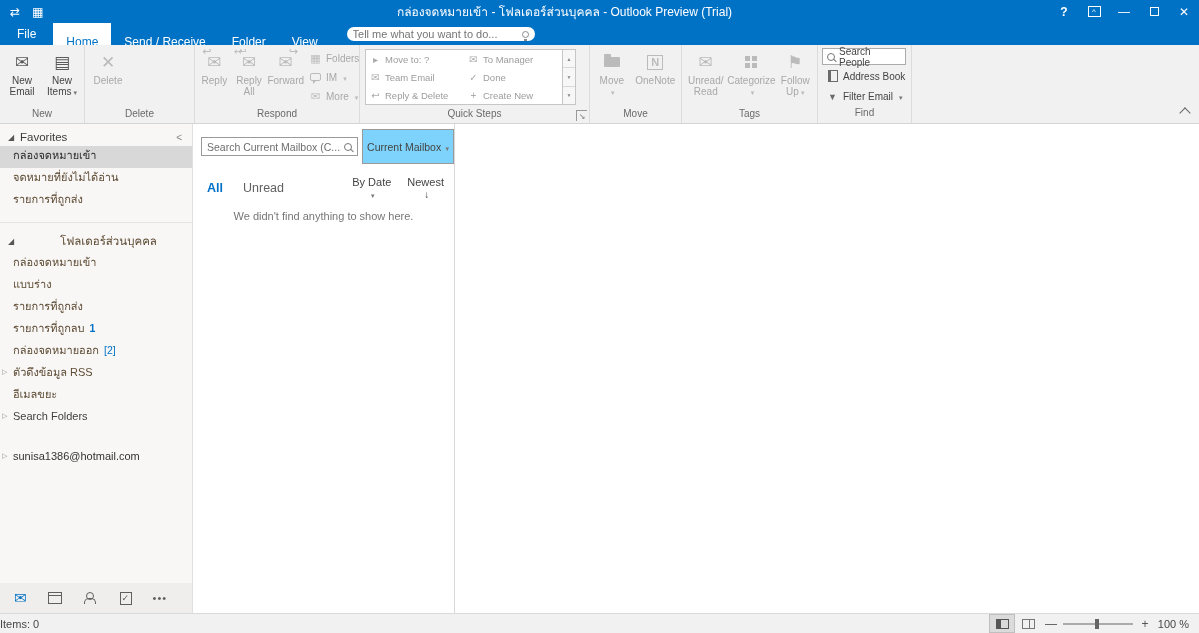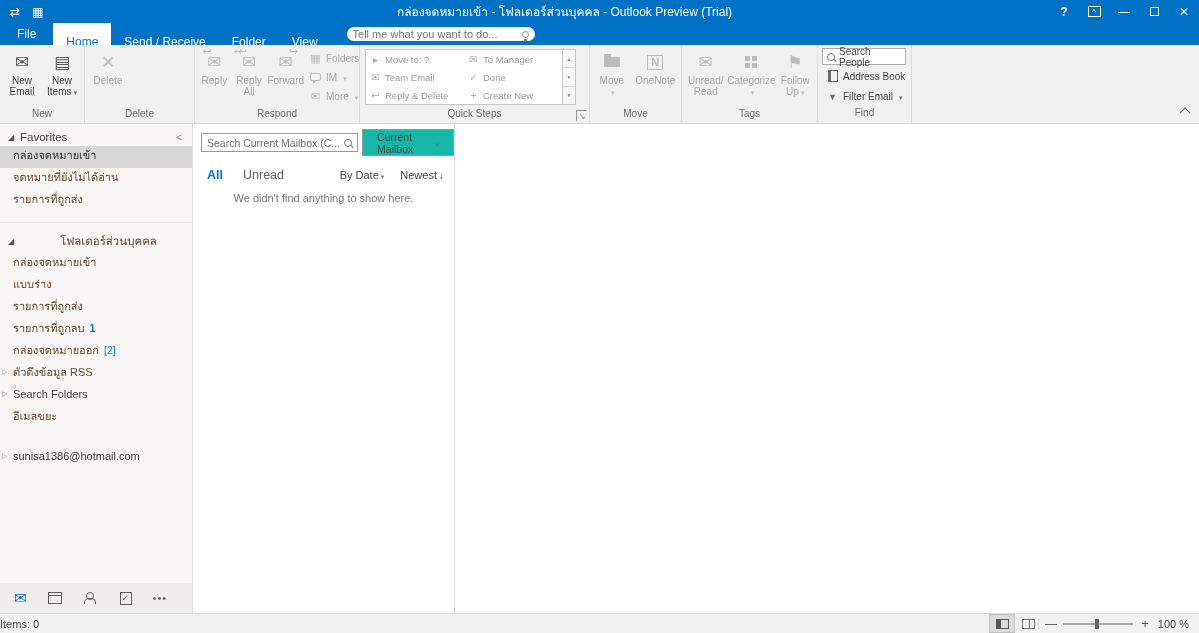--- a/index.html
+++ b/index.html
@@ -113,27 +113,27 @@
   .npeople::before { content:""; position:absolute; left:3px; top:0; width:6px; height:6px; border:1px solid #5F5F5F; border-radius:50%; }
   .npeople::after { content:""; position:absolute; left:1px; bottom:0; width:10px; height:5px; border:1px solid #5F5F5F; border-bottom:none; border-radius:5px 5px 0 0; }
   .ntask { width:12px; height:13px; border:1px solid #5F5F5F; position:relative; }
   .ntask::after { content:"✓"; position:absolute; font-size:9px; color:#5F5F5F; left:1px; top:0; }
   .ndots::before { content:"•••"; letter-spacing:1px; color:#5F5F5F; font-size:11px; }
 
   .listpane { width:262px; background:#fff; border-right:1px solid #D8D8D8; position:relative; }
   .searchrow { display:flex; align-items:center; gap:4px; padding:5px 8px 4px 8px; }
   .searchbox { flex:1; height:19px; border:1px solid #9A9A9A; background:#fff; display:flex; align-items:center; padding:0 5px; gap:4px; font-size:10.5px; color:#6E6E6E; }
   .stext { flex:1; white-space:nowrap; overflow:hidden; }
-  .scope { width:92px; height:27px; border:1px solid #9A9A9A; background:#14b8a6; display:flex; align-items:center; padding:0 14px; font-size:10.5px; color:#444; flex:none; }
+  .scope { width:92px; height:35px; border:1px solid #9A9A9A; background:#7dd3fc; display:flex; align-items:center; padding:0 4px; font-size:10.5px; color:#444; flex:none; }
   .scope .dda { margin-left:auto; }
   .filterrow { display:flex; align-items:center; padding:8px 10px 2px 14px; font-size:12.5px; }
   .fall { color:#0072C6; font-weight:700; margin-right:20px; }
   .funread { color:#616161; }
   .fspacer { flex:1; }
-  .bydate,.newest { font-size:11px; color:#444; display:flex; align-items:center; }
+  .bydate,.newest { font-size:11px; color:#444; display:flex; align-items:center;flex-direction:column; }
   .bydate { margin-right:16px; }
   .sarrow::before { content:"↓"; font-size:10px; margin-left:2px; color:#444; }
   .emptymsg { margin-top:8px; text-align:center; font-size:11px; color:#777; }
   .readingpane { flex:1; background:#fff; }
 
   
   .statusbar { position:absolute; left:0; right:0; bottom:0; height:20px; background:#F1F1F1; border-top:1px solid #DADADA; display:flex; align-items:center; font-size:11px; color:#474747; }
   .sbitems { }
   .sbright { margin-left:auto; display:flex; align-items:center; height:100%; }
   .viewbtn { width:26px; height:19px; display:flex; align-items:center; justify-content:center; }
@@ -361,22 +361,22 @@
     <div class="acctheader">
       <span class="tri t-open"></span>
       <span>โฟลเดอร์ส่วนบุคคล</span>
     </div>
     <div class="fitem"><span>กล่องจดหมายเข้า</span></div>
     <div class="fitem"><span>แบบร่าง</span></div>
     <div class="fitem"><span>รายการที่ถูกส่ง</span></div>
     <div class="fitem"><span>รายการที่ถูกลบ</span><span class="cnt">1</span></div>
     <div class="fitem"><span>กล่องจดหมายออก</span><span class="cnt br">[2]</span></div>
     <div class="fitem"><span class="exp t-closed"></span><span>ตัวดึงข้อมูล RSS</span></div>
+    <div class="fitem"><span>อีเมลขยะ</span></div>
     <div class="fitem latin"><span class="exp t-closed"></span><span>Search Folders</span></div>
-    <div class="fitem"><span>อีเมลขยะ</span></div>
 
     <div class="account2"><span class="exp t-closed"></span><span>sunisa1386@hotmail.com</span></div>
 
     <div class="navstrip">
       <span class="nmail"></span>
       <span class="ncal"></span>
       <span class="npeople"></span>
       <span class="ntask"></span>
       <span class="ndots"></span>
     </div>

